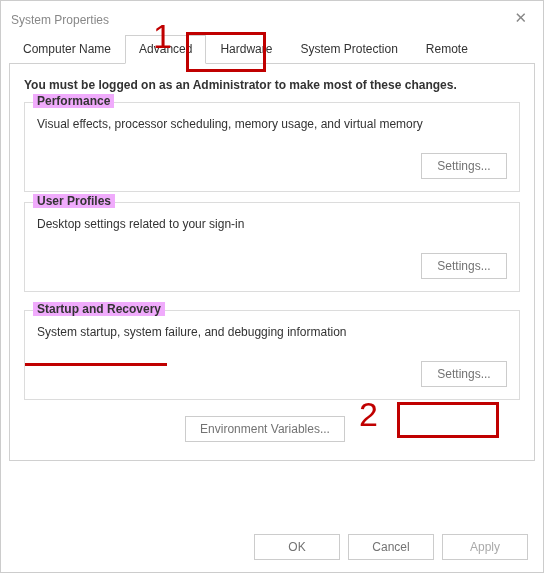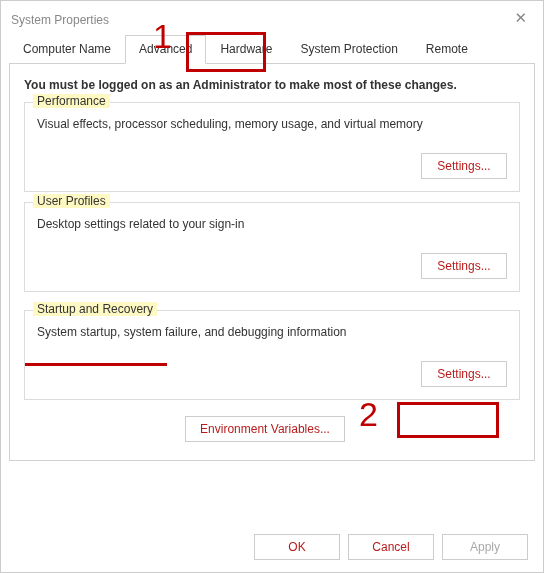--- a/index.html
+++ b/index.html
@@ -65,44 +65,45 @@
     .groupbox {
       border: 1px solid #dcdcdc;
       margin-top: 10px;
       padding: 10px 12px 12px 12px;
       position: relative;
     }
     .groupbox-title {
       position: absolute;
       top: -9px;
       left: 8px;
-      background: #fef9c3;
+      background: #f0abfc;
       padding: 0 4px;
       color: #333;
       font-size: 12px;
+      font-weight: bold;
     }
     .groupbox-desc {
       color: #333;
       font-size: 12px;
       margin-top: 4px;
     }
     .btn-row {
       display: flex;
       justify-content: flex-end;
       margin-top: 22px;
     }
     .btn {
       min-width: 86px;
       padding: 5px 14px;
       font-size: 12px;
       background: #ffffff;
       border: 1px solid #cccccc;
       cursor: pointer;
       font-family: inherit;
-      color: #b91c1c;
+      color: #737373;
     }
     .env-row {
       display: flex;
       justify-content: center;
       margin: 16px 14px 0 0;
     }
     .dialog-buttons {
       position: absolute;
       bottom: 12px;
       right: 15px;

